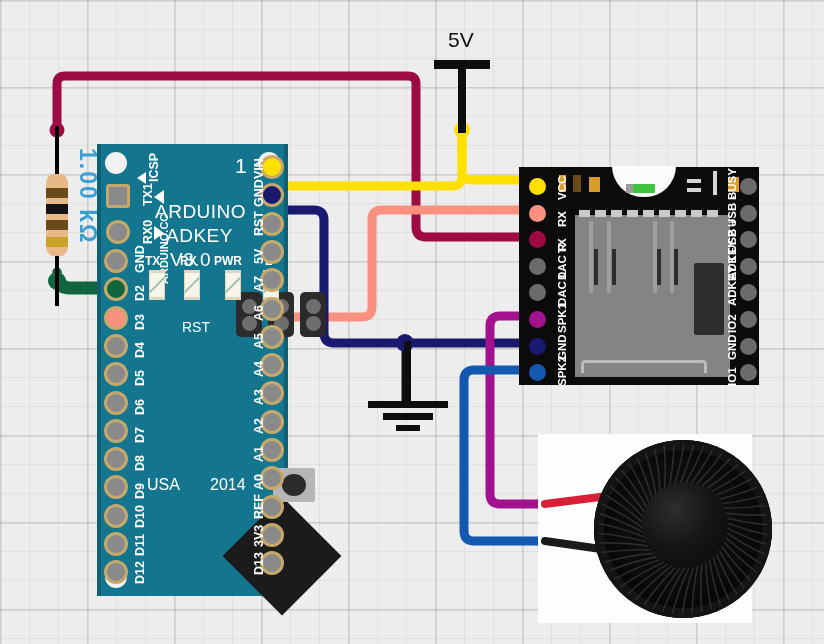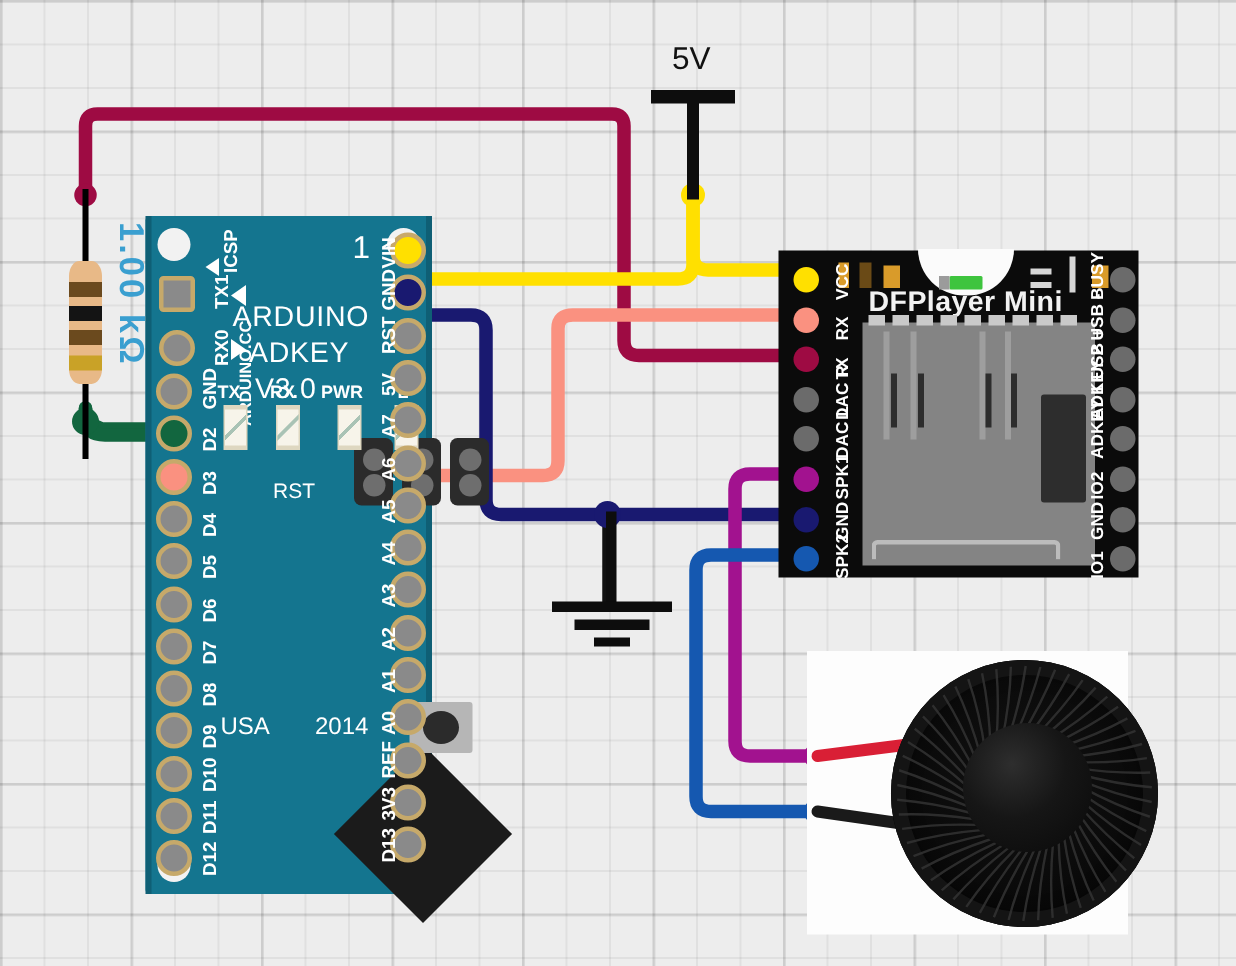--- a/index.html
+++ b/index.html
@@ -314,21 +314,20 @@
     <span id="chipcut"></span>
     <span id="greenled"></span>
     <span class="smd" style="left:40px;top:8px;width:7px;height:17px;"></span>
     <span class="smd dark" style="left:54px;top:8px;width:8px;height:17px;"></span>
     <span class="smd" style="left:70px;top:10px;width:11px;height:15px;"></span>
     <span class="smd gray" style="left:168px;top:12px;width:14px;height:4px;"></span>
     <span class="smd gray" style="left:168px;top:21px;width:14px;height:4px;"></span>
     <span class="smd gray" style="left:194px;top:4px;width:4px;height:24px;"></span>
     <span class="smd" style="left:209px;top:10px;width:11px;height:15px;"></span>
 
-    <span class="title">DFPlayer Mini</span>
 
     <div id="sdslot">
       <span class="topteeth">
         <i style="left:0"></i>
           <i style="left:16px"></i>
           <i style="left:32px"></i>
           <i style="left:48px"></i>
         <i style="left:64px"></i>
           <i style="left:80px"></i>
           <i style="left:96px"></i>

